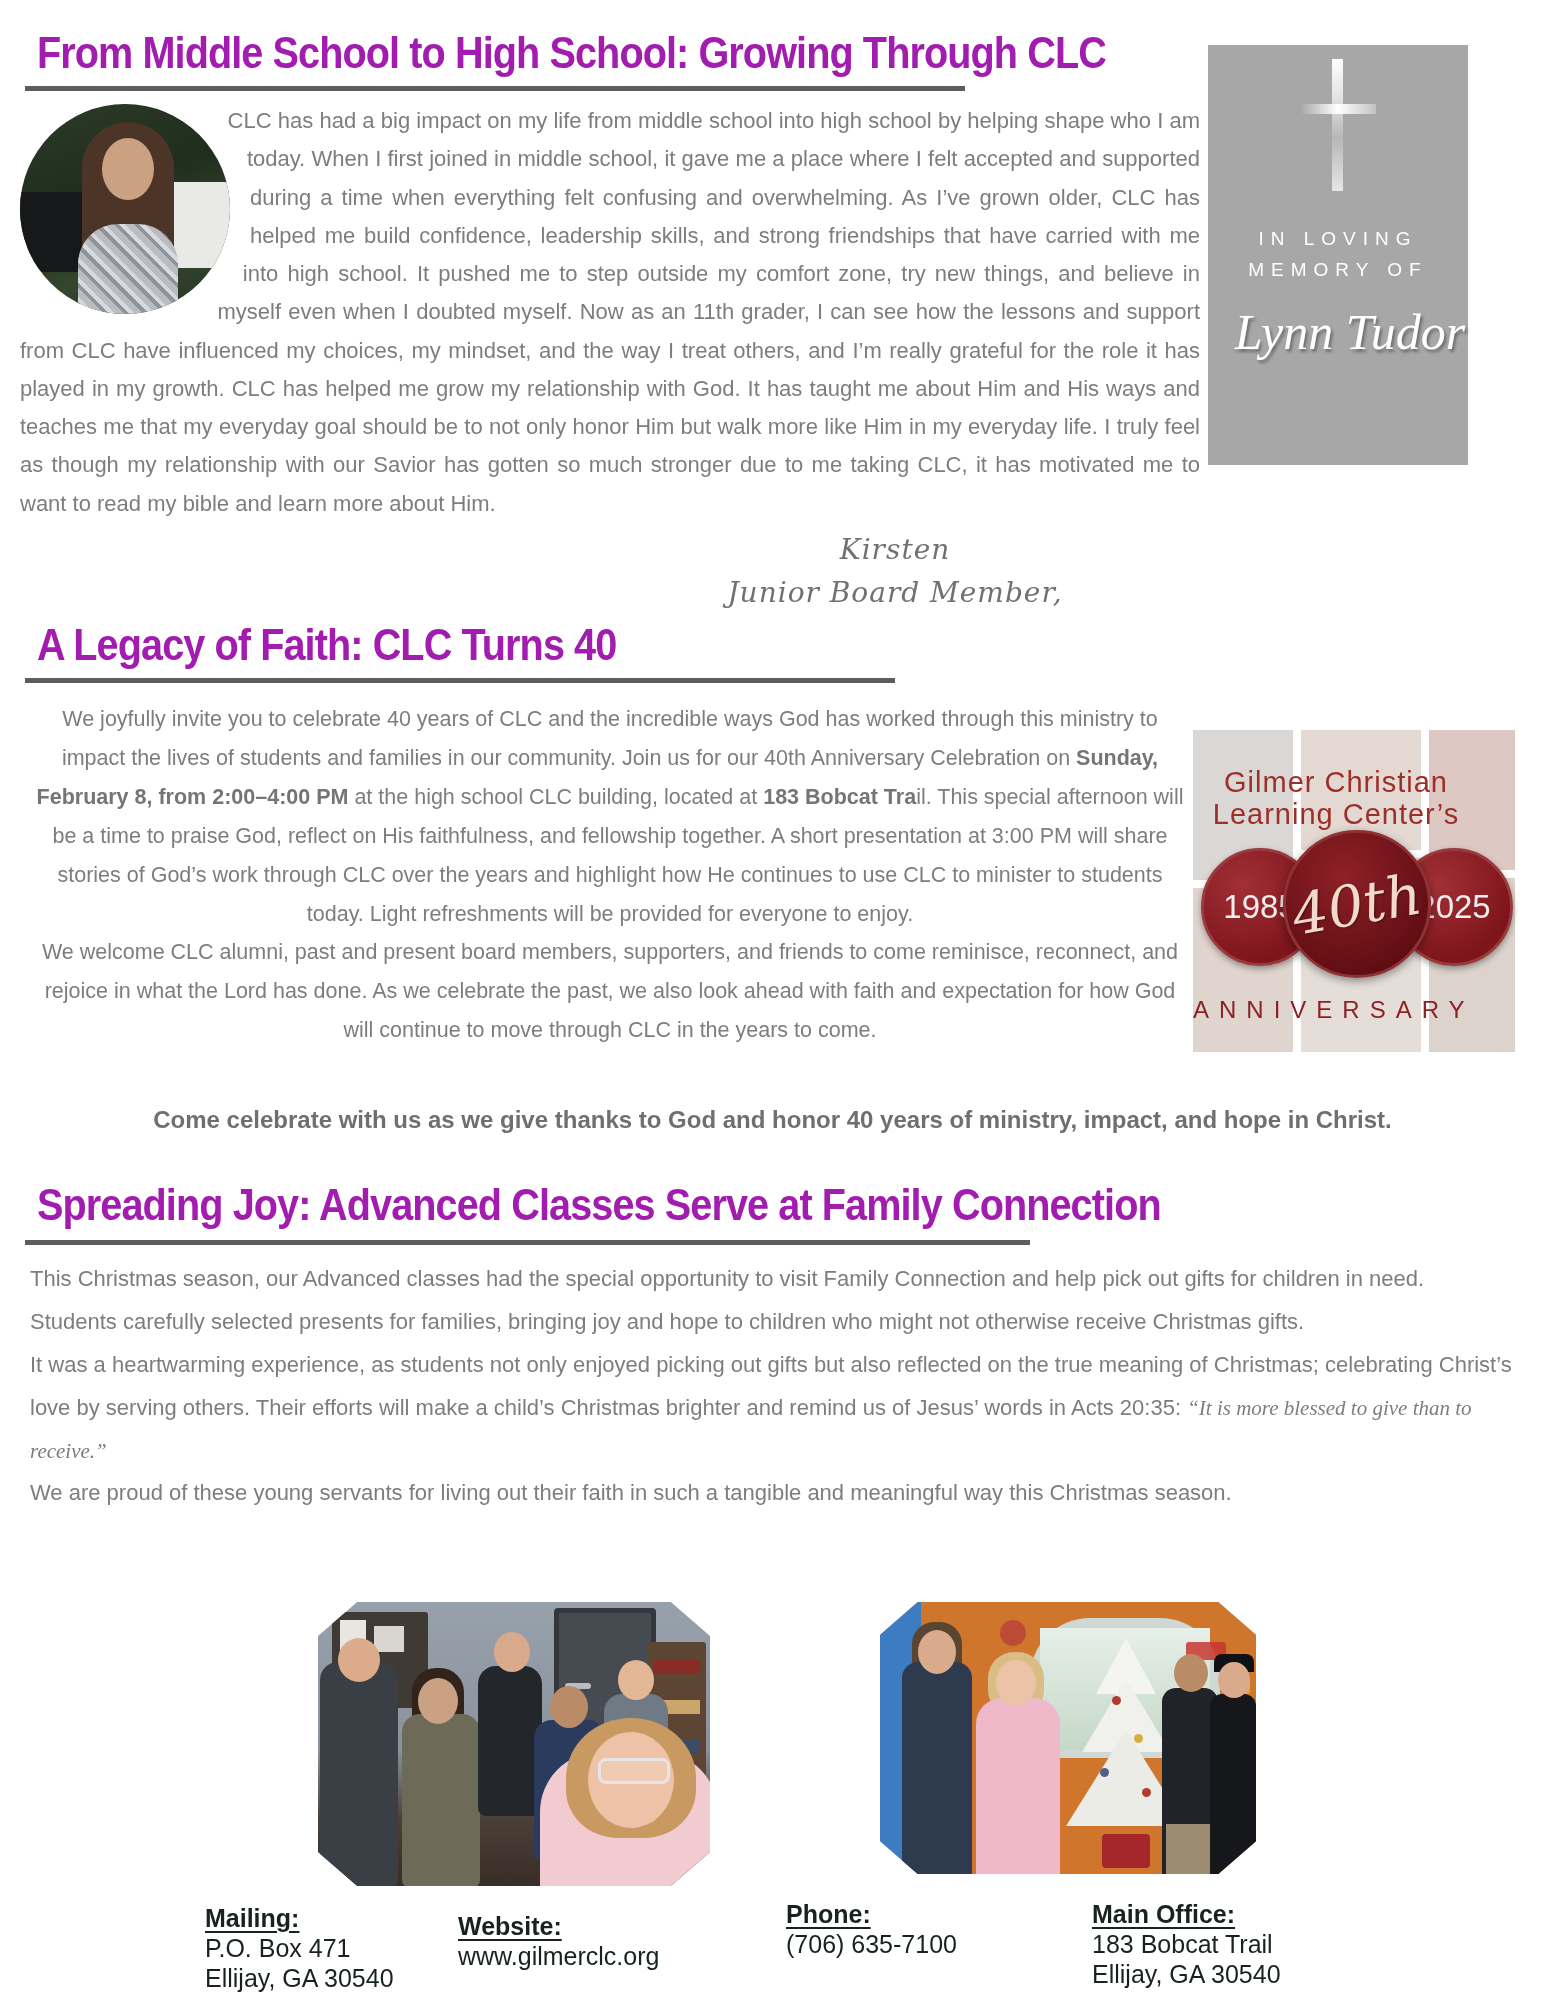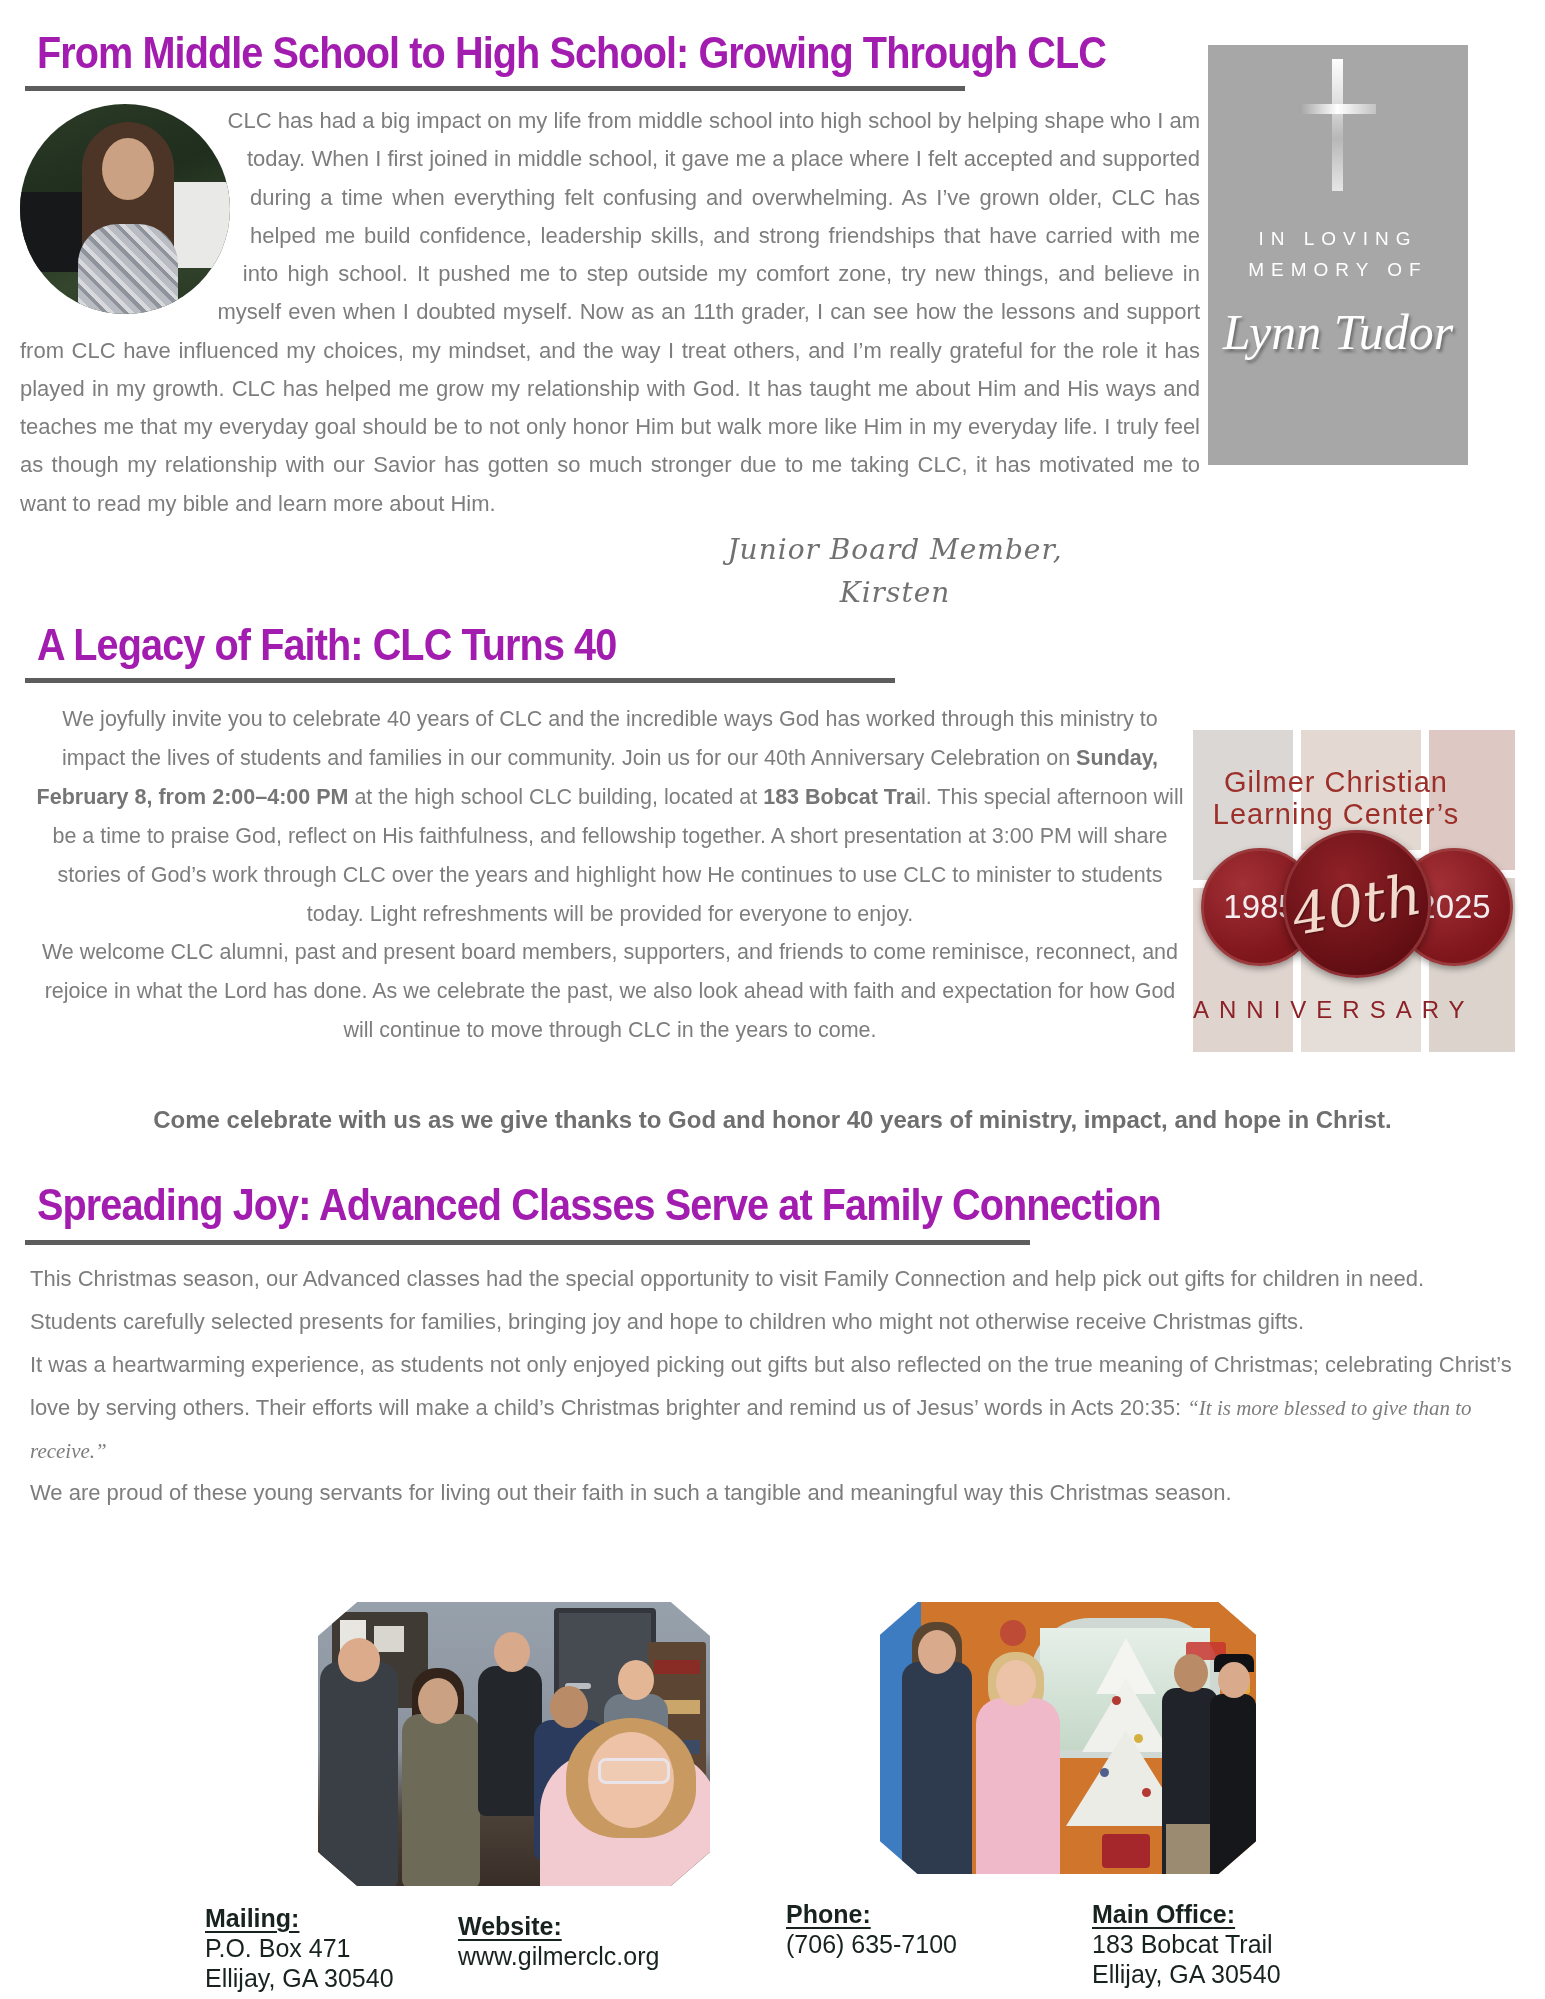--- a/index.html
+++ b/index.html
@@ -31,21 +31,21 @@
   
   .memorial{position:absolute;left:1208px;top:45px;width:260px;height:420px;background:#a7a7a7;}
   .memorial .vbar{position:absolute;left:124px;top:14px;width:11px;height:132px;
                   background:linear-gradient(180deg,#fdfdfd,#e2e2e2 30%,#b7b7b7 60%,#e6e6e6);}
   .memorial .hbar{position:absolute;left:91px;top:59px;width:77px;height:10px;
                   background:linear-gradient(90deg,#a3a3a3,#ffffff 50%,#c2c2c2);}
   .memorial .caption{position:absolute;left:0;top:178px;width:100%;text-align:center;color:#ffffff;
                      font-size:19px;letter-spacing:7px;line-height:1.65;}
   .memorial .name{position:absolute;left:0;top:258px;width:100%;text-align:center;color:#ffffff;
                   font-family:"Liberation Serif",serif;font-style:italic;font-size:50px;
-                  text-shadow:2px 3px 3px rgba(80,80,80,.65);}
+                  text-shadow:2px 3px 3px rgba(80,80,80,.65);padding-left:12px;}
 
   
   .a2-body{position:absolute;left:30px;top:700px;width:1160px;color:#7d7d7d;font-size:21.5px;
            line-height:1.81;text-align:center;}
   .a2-body p{margin:0;}
   .b{font-weight:700;color:#757575;}
   .highlight{position:absolute;left:45px;top:1106px;width:1455px;text-align:center;color:#6f6f6f;
              font-size:24px;font-weight:700;}
 
   
@@ -147,22 +147,22 @@
       <div class="truck"></div>
       <div class="suv"></div>
       <div class="hair"></div>
       <div class="face"></div>
       <div class="dress"></div>
     </div>
     <p style="margin:0;">CLC has had a big impact on my life from middle school into high school by helping shape who I am today. When I first joined in middle school, it gave me a place where I felt accepted and supported during a time when everything felt confusing and overwhelming. As I’ve grown older, CLC has helped me build confidence, leadership skills, and strong friendships that have carried with me into high school. It pushed me to step outside my comfort zone, try new things, and believe in myself even when I doubted myself. Now as an 11th grader, I can see how the lessons and support from CLC have influenced my choices, my mindset, and the way I treat others, and I’m really grateful for the role it has played in my growth. CLC has helped me grow my relationship with God. It has taught me about Him and His ways and teaches me that my everyday goal should be to not only honor Him but walk more like Him in my everyday life. I truly feel as though my relationship with our Savior has gotten so much stronger due to me taking CLC, it has motivated me to want to read my bible and learn more about Him.</p>
   </div>
 
   <div class="signature">
+    <div>Kirsten</div>
     <div>Junior Board Member,</div>
-    <div>Kirsten</div>
   </div>
 
   <div class="memorial">
     <div class="vbar"></div>
     <div class="hbar"></div>
     <div class="caption">
       <div>IN LOVING</div>
       <div>MEMORY OF</div>
     </div>
     <div class="name">Lynn Tudor</div>

